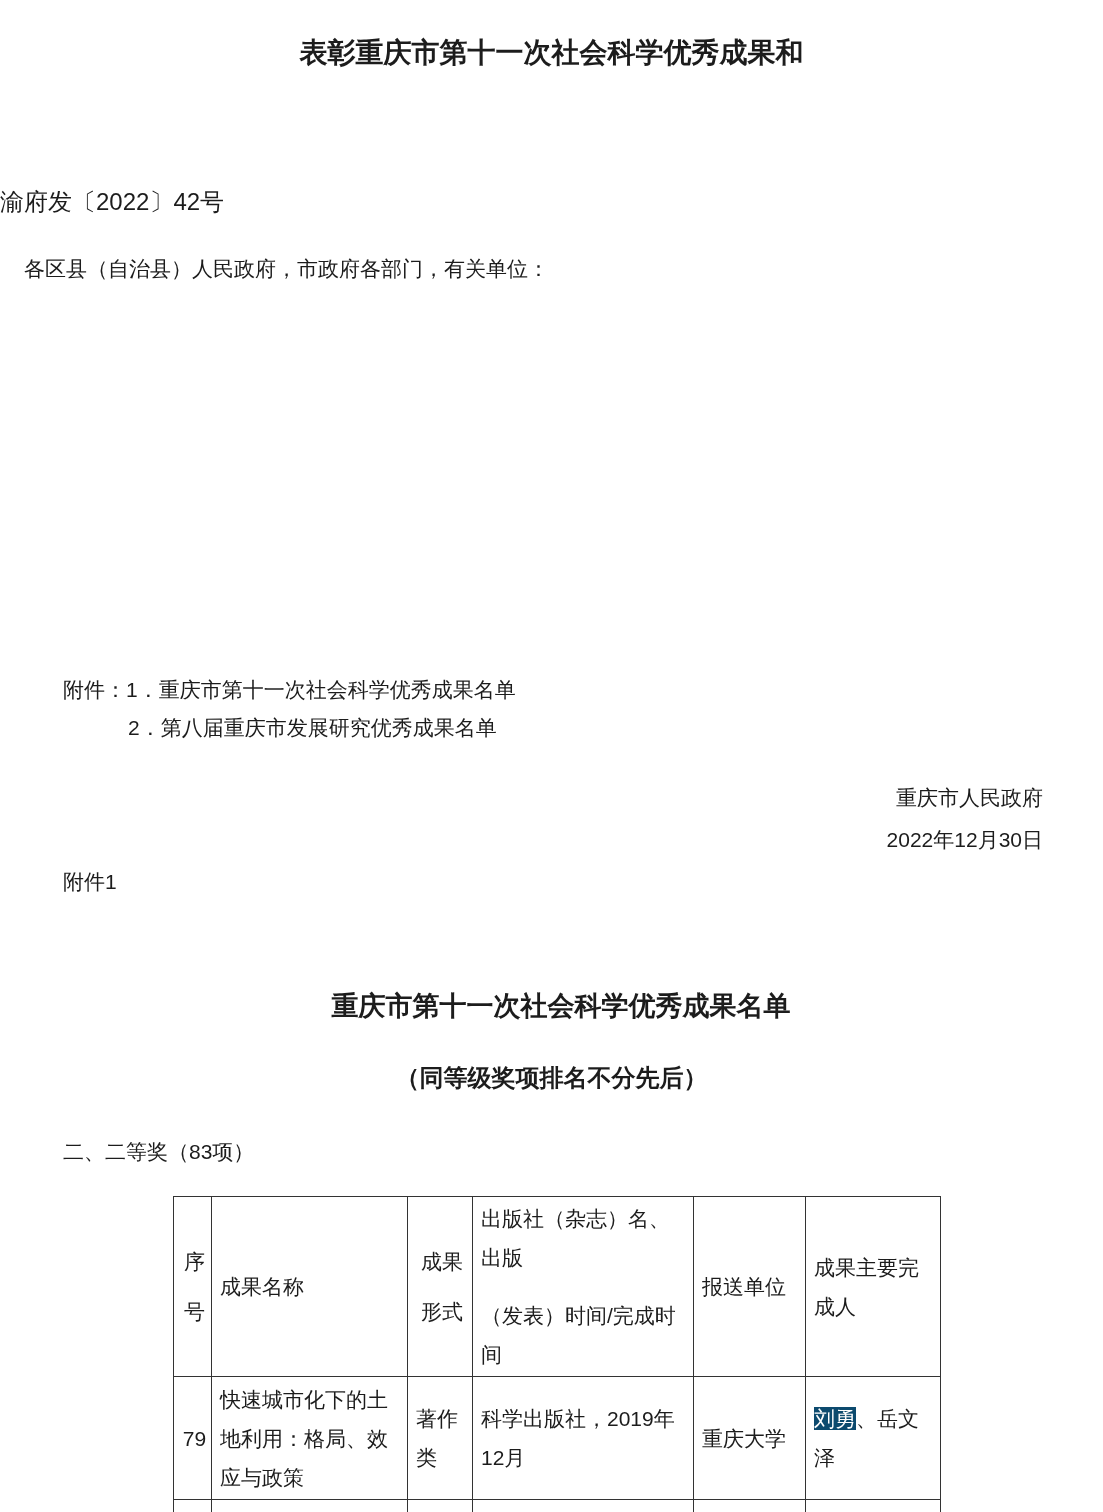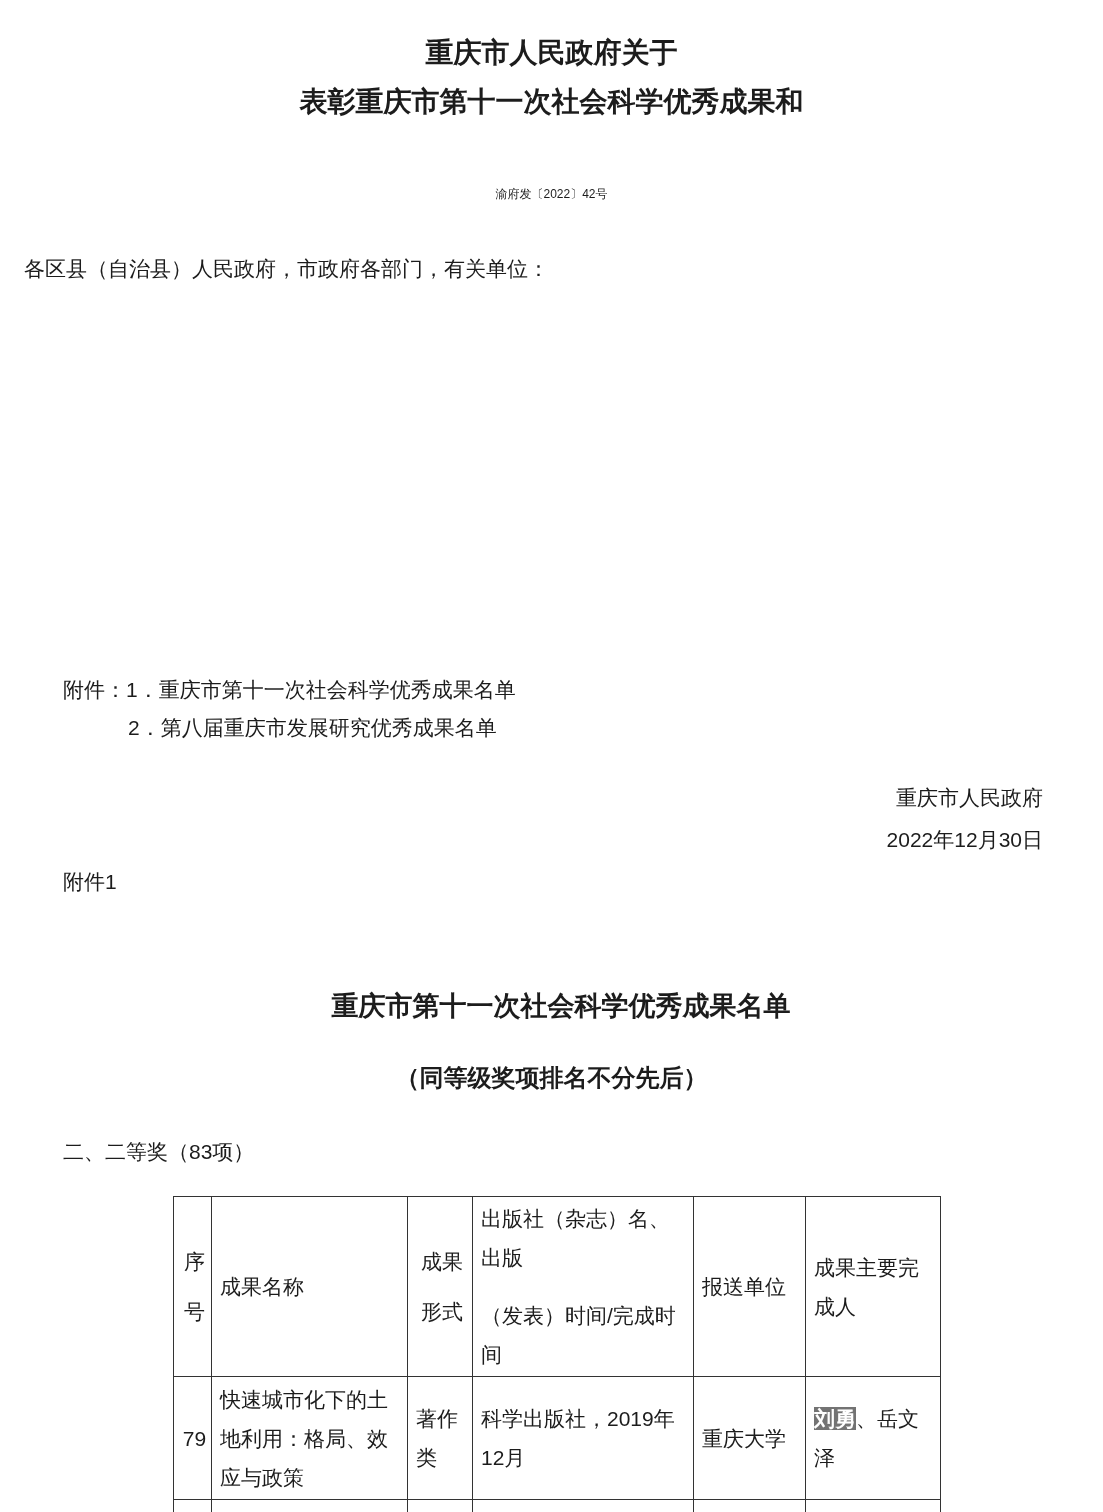--- a/index.html
+++ b/index.html
@@ -13,22 +13,22 @@
   }
   .abs{position:absolute;}
   .doc-title{
     top:28px;left:0;right:0;
     text-align:center;
     font-size:28px;font-weight:bold;
     line-height:49px;
   }
   .doc-number{
     top:186px;left:0;right:0;
-    text-align:center;
-    font-size:12px;
+    text-align:left;
+    font-size:24px;
   }
   .body-text{
     top:248px;left:24px;width:1056px;
     font-size:21px;line-height:42px;
     text-align:justify;
   }
   .body-text p{margin:0;}
   .body-text p.indent{text-indent:2em;}
   .att-line-1{top:676px;left:63px;font-size:21px;white-space:nowrap;}
   .att-line-2{top:714px;left:128px;font-size:21px;white-space:nowrap;}
@@ -58,30 +58,28 @@
   }
   tr.header-row td{height:167px;}
   tr.data-row td{height:118px;}
   tr.partial-row td{height:60px;}
   td.center{text-align:center;padding-left:2px;padding-right:2px;}
   .th-stack div{line-height:50px;text-align:center;}
   td.th-pub{vertical-align:top;padding-top:3px;line-height:32px;}
   td.th-pub .p2{margin-top:19px;}
   td.th-authors{line-height:31px;}
   .hl{
-    background:#737373;
+    background:#0c4a6e;
     color:#ffffff;
-    font-weight:bold;
   }
 </style>
 </head>
 <body>
 
 <div class="abs doc-title">
-  <div>重庆市人民政府关于</div>
   <div>表彰重庆市第十一次社会科学优秀成果和</div>
 </div>
 
 <div class="abs doc-number">渝府发〔2022〕42号</div>
 
 <div class="abs body-text">
   <p>各区县（自治县）人民政府，市政府各部门，有关单位：</p>
 </div>
 
 <div class="abs att-line-1"><span>附件：</span><span>1．重庆市第十一次社会科学优秀成果名单</span></div>

